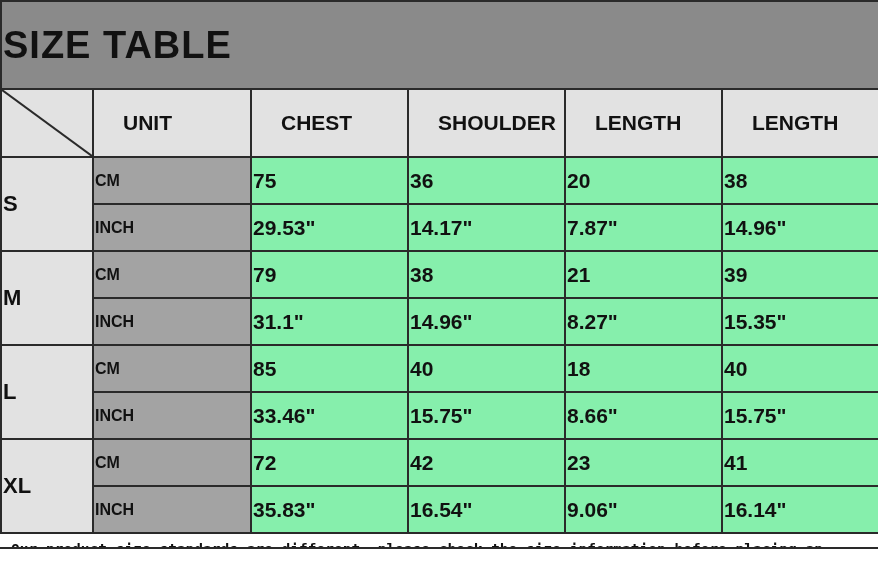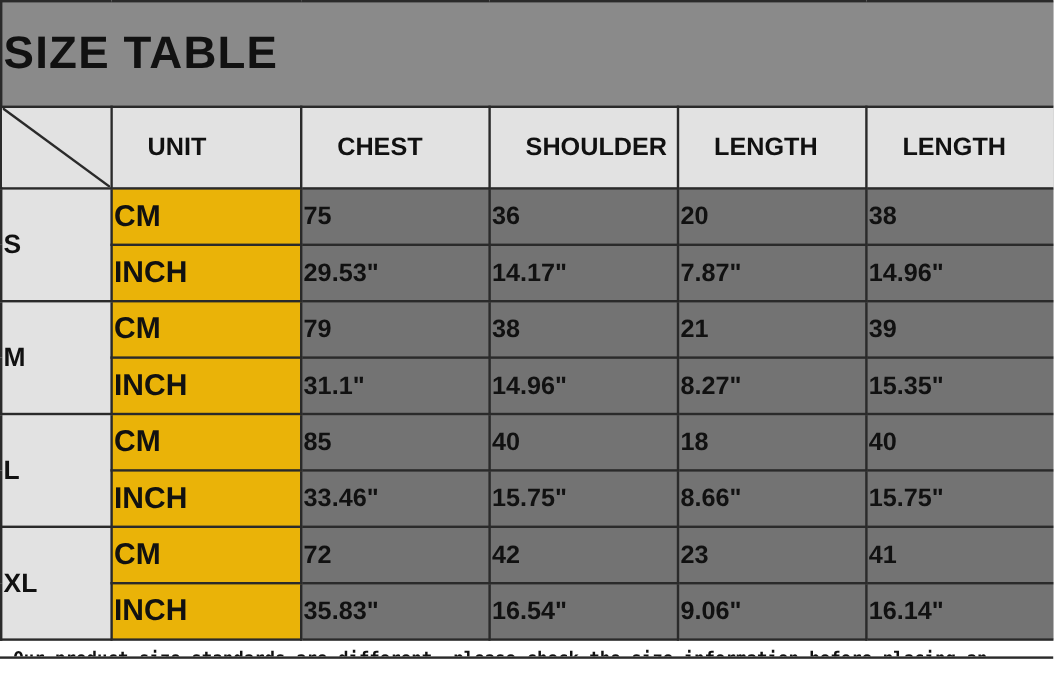--- a/index.html
+++ b/index.html
@@ -63,27 +63,27 @@
     width: 100%;
     height: 100%;
   }
   .size-label {
     background: #e2e2e2;
     font-size: 22px;
     font-weight: bold;
     width: 92px;
   }
   .unit-cell {
-    background: #eab308;
-    font-size: 25px;
+    background: #a3a3a3;
+    font-size: 16px;
     font-weight: bold;
     height: 43px;
   }
   .val-cell {
-    background: #737373;
+    background: #86efac;
     font-size: 21px;
     font-weight: bold;
     height: 43px;
   }
   .note-row td {
     background: #ffffff;
     font-family: "DejaVu Sans Mono", monospace;
     font-size: 14.5px;
     font-weight: bold;
     color: #111111;

